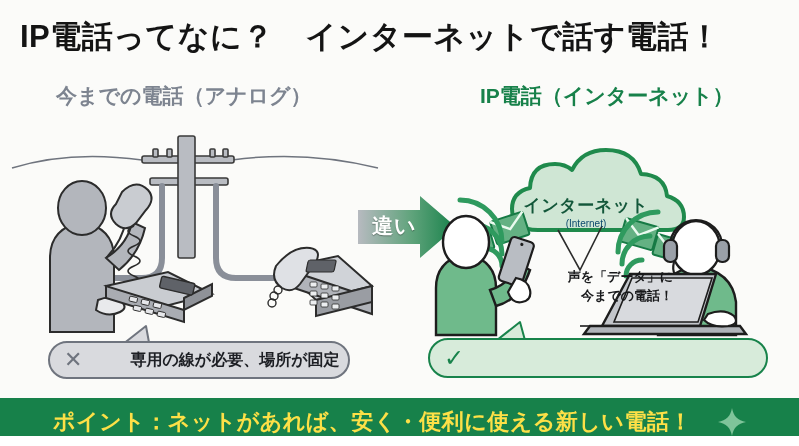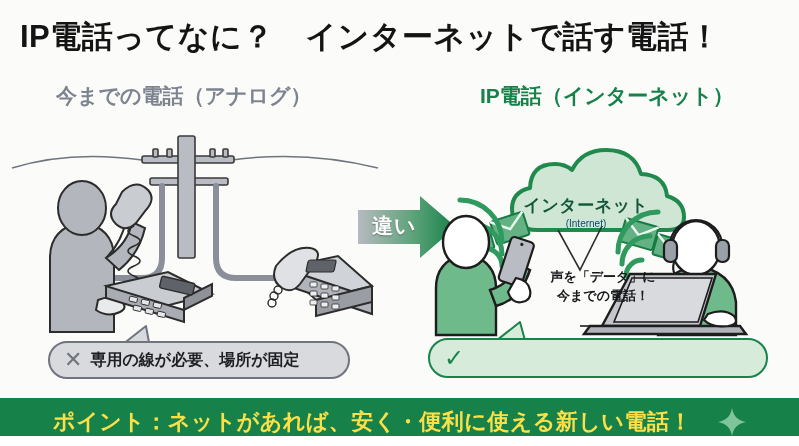--- a/index.html
+++ b/index.html
@@ -107,21 +107,21 @@
     display: block;
     font-size: 10px;
     color: #0c4a6e;
     margin-top: 1px;
   }
   .data-note {
     position: absolute;
     left: 533px;
     top: 268px;
     width: 140px;
-    text-align: center;
+    text-align: right;
     font-size: 13px;
     font-weight: bold;
     color: #17181a;
     line-height: 1.45;
     pointer-events: none;
   }
 
   
   .bubble {
     position: absolute;
@@ -133,20 +133,21 @@
   .bubble .mark {
     font-size: 22px;
     font-weight: bold;
     line-height: 1;
     margin-right: 8px;
   }
   .bubble .txt {
     font-size: 16px;
     font-weight: bold;
     white-space: nowrap;
+    margin-left: 40px;
   }
   .bubble.gray {
     left: 48px;
     top: 341px;
     width: 302px;
     height: 38px;
     padding: 0 14px;
     background: #d9dade;
     border: 2px solid #6f747e;
   }

